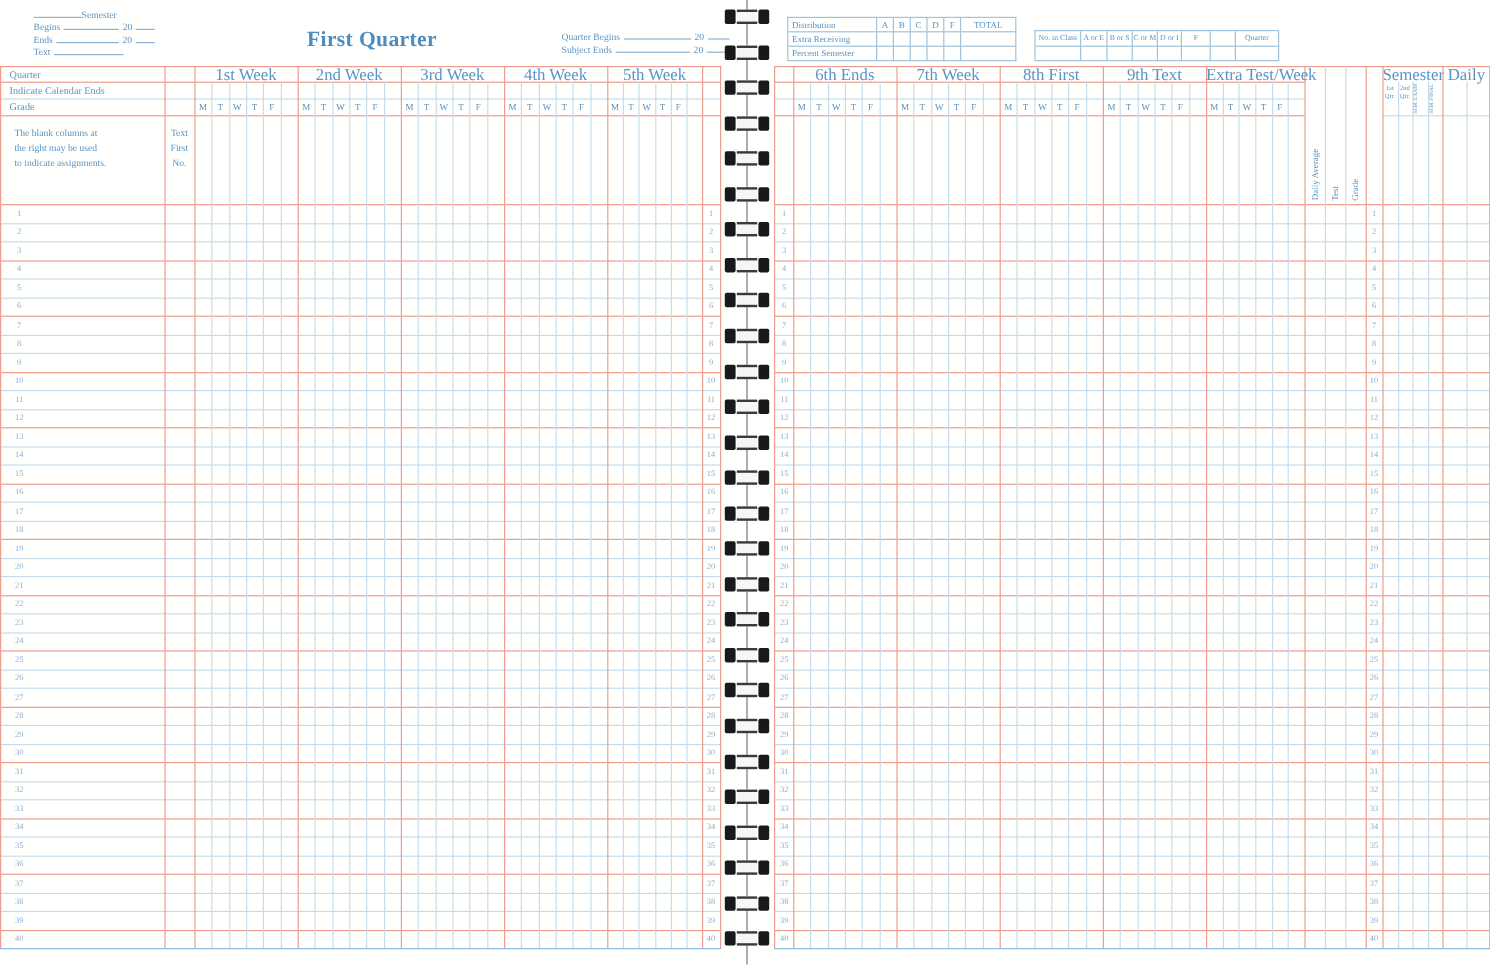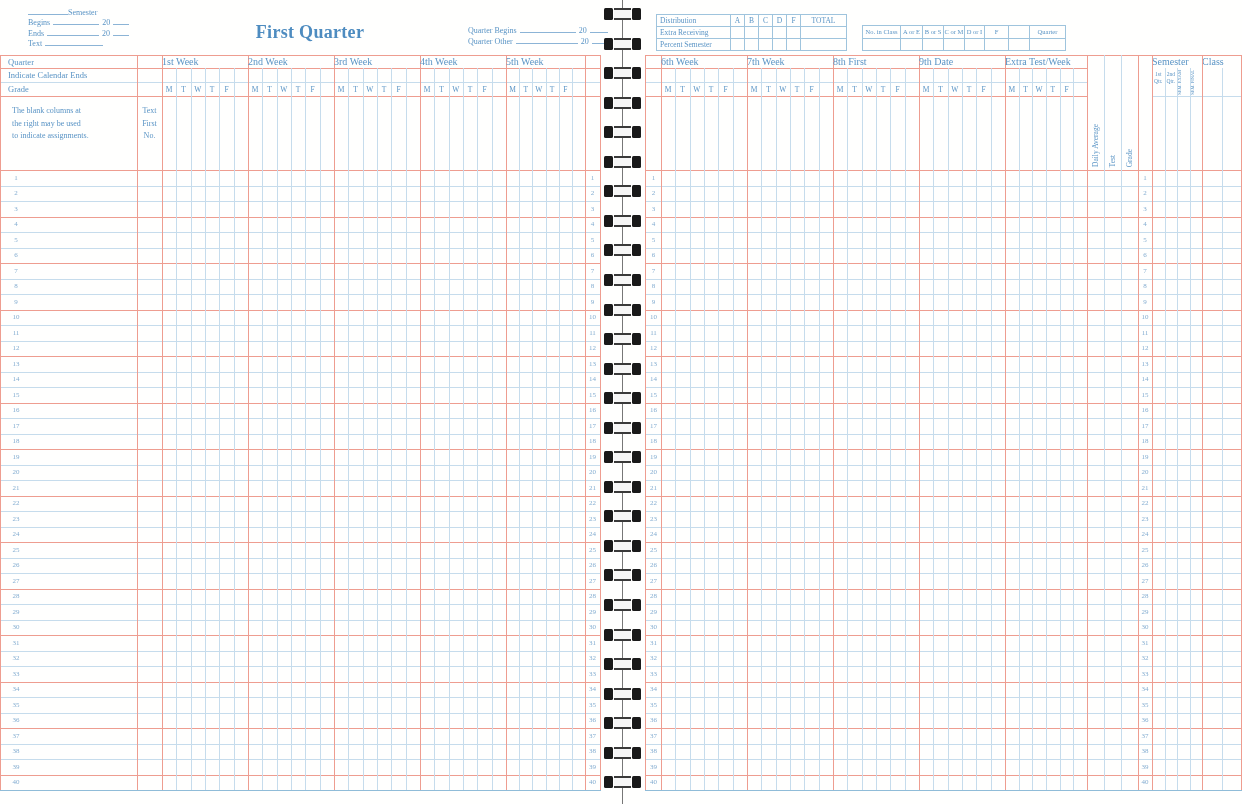--- a/index.html
+++ b/index.html
@@ -1,21 +1,21 @@
 <!DOCTYPE html>
 <html><head>
 <meta charset="utf-8">
 <style>
   *{margin:0;padding:0;box-sizing:border-box}
   html,body{background:#ffffff}
   #root{position:relative;width:1242px;height:804px;background:#fffffe;overflow:hidden;
         font-family:"Liberation Serif","DejaVu Serif",serif;color:var(--tb)}
   .abs{position:absolute}
   .line{position:absolute}
-  .wk{font-size:10px;color:var(--tb);white-space:nowrap}
+  .wk{font-size:14px;text-align:center;color:var(--tb);white-space:nowrap}
   .hlabel{position:absolute;left:8px;height:13px;font-size:8.5px;display:flex;align-items:center;color:var(--tb);white-space:nowrap}
   .ul{display:inline-block;border-bottom:1px solid var(--ulc);height:7px;vertical-align:baseline}
   .fields div{white-space:nowrap}
   .cellgrid{position:absolute;display:grid;border-top:1px solid var(--tbl);border-left:1px solid var(--tbl);color:var(--tb)}
   .cellgrid>div{border-right:1px solid var(--tbl);border-bottom:1px solid var(--tbl);display:flex;align-items:center;justify-content:center;overflow:hidden;white-space:nowrap}
   .cellgrid>div.lbl{justify-content:flex-start;padding-left:3px}
   .vtext{writing-mode:vertical-rl;transform:rotate(180deg);white-space:nowrap;line-height:1}
   .num{position:absolute;display:flex;align-items:center;justify-content:center;font-size:7px;color:var(--num)}
   .daylet{position:absolute;display:flex;align-items:center;justify-content:center;font-size:7.5px;color:var(--tb)}
   .coil{position:absolute;display:flex;align-items:stretch}
@@ -31,41 +31,41 @@
     <div><span class="ul" style="width:40px"></span><span>Semester</span></div>
     <div><span>Begins</span><span class="ul" style="width:46px;margin:0 3px"></span><span>20</span><span class="ul" style="width:16px;margin-left:3px"></span></div>
     <div><span>Ends</span><span class="ul" style="width:52px;margin:0 3px"></span><span>20</span><span class="ul" style="width:16px;margin-left:3px"></span></div>
     <div><span>Text</span><span class="ul" style="width:58px;margin-left:3px"></span></div>
   </div>
 
   <div class="abs" style="left:230px;top:22px;width:160px;text-align:center;font-size:18px;font-weight:bold;letter-spacing:.3px;color:var(--ttl)">First Quarter</div>
 
   <div class="abs fields" style="left:468px;top:26px;font-size:8px;line-height:10.5px;">
     <div><span>Quarter Begins</span><span class="ul" style="width:56px;margin:0 3px"></span><span>20</span><span class="ul" style="width:18px;margin-left:3px"></span></div>
-    <div><span>Quarter Other</span><span class="ul" style="width:62px;margin:0 3px"></span><span>20</span><span class="ul" style="width:18px;margin-left:3px"></span></div>
+    <div><span>Subject Ends</span><span class="ul" style="width:62px;margin:0 3px"></span><span>20</span><span class="ul" style="width:18px;margin-left:3px"></span></div>
   </div>
 
   <div class="hlabel" style="top:55px">Quarter</div>
   <div class="hlabel" style="top:68px">Indicate Calendar Ends</div>
   <div class="hlabel" style="top:82px">Grade</div>
 
   <div class="abs" style="left:12px;top:105px;font-size:8px;line-height:12.6px;">
     <div>The blank columns at</div>
     <div>the right may be used</div>
     <div>to indicate assignments.</div>
   </div>
 
   <div class="abs" style="left:137px;top:105px;width:25px;text-align:center;font-size:8px;line-height:12.6px;">
     <div>Text</div>
     <div>First</div>
     <div>No.</div>
   </div>
 
   <div class="abs wk" style="left:1152px;top:56px;width:50px;">Semester</div>
-  <div class="abs wk" style="left:1202px;top:56px;width:40px;">Class</div>
+  <div class="abs wk" style="left:1202px;top:56px;width:40px;">Daily</div>
 <div class="line" style="left: 0px; top: 55px; width: 601px; height: 1.2px; background: rgb(238, 157, 144);"></div>
     <div class="line" style="left: 645px; top: 55px; width: 597px; height: 1.2px; background: rgb(238, 157, 144);"></div>
     <div class="line" style="left: 0px; top: 68px; width: 601px; height: 1px; background: rgb(238, 157, 144);"></div>
     <div class="line" style="left: 645px; top: 68px; width: 442px; height: 1px; background: rgb(238, 157, 144);"></div>
     <div class="line" style="left: 0px; top: 82px; width: 601px; height: 1px; background: rgb(198, 220, 236);"></div>
     <div class="line" style="left: 645px; top: 82px; width: 442px; height: 1px; background: rgb(198, 220, 236);"></div>
     <div class="line" style="left: 0px; top: 96px; width: 601px; height: 1.2px; background: rgb(238, 157, 144);"></div>
     <div class="line" style="left: 645px; top: 96px; width: 442px; height: 1.2px; background: rgb(238, 157, 144);"></div>
     <div class="line" style="left: 1152px; top: 96px; width: 90px; height: 1px; background: rgb(198, 220, 236);"></div>
     <div class="line" style="left: 0px; top: 170px; width: 601px; height: 1.2px; background: rgb(238, 157, 144);"></div>
@@ -249,39 +249,39 @@
     <div class="daylet" style="left: 434.333px; top: 82px; width: 14.3333px; height: 14px;">T</div>
     <div class="daylet" style="left: 448.667px; top: 82px; width: 14.3333px; height: 14px;">W</div>
     <div class="daylet" style="left: 463px; top: 82px; width: 14.3333px; height: 14px;">T</div>
     <div class="daylet" style="left: 477.333px; top: 82px; width: 14.3333px; height: 14px;">F</div>
     <div class="abs wk" style="left: 506px; top: 56px; width: 79px;">5th Week</div>
     <div class="daylet" style="left: 506px; top: 82px; width: 13.1667px; height: 14px;">M</div>
     <div class="daylet" style="left: 519.167px; top: 82px; width: 13.1667px; height: 14px;">T</div>
     <div class="daylet" style="left: 532.333px; top: 82px; width: 13.1667px; height: 14px;">W</div>
     <div class="daylet" style="left: 545.5px; top: 82px; width: 13.1667px; height: 14px;">T</div>
     <div class="daylet" style="left: 558.667px; top: 82px; width: 13.1667px; height: 14px;">F</div>
-    <div class="abs wk" style="left: 661px; top: 56px; width: 86px;">6th Week</div>
+    <div class="abs wk" style="left: 661px; top: 56px; width: 86px;">6th Ends</div>
     <div class="daylet" style="left: 661px; top: 82px; width: 14.3333px; height: 14px;">M</div>
     <div class="daylet" style="left: 675.333px; top: 82px; width: 14.3333px; height: 14px;">T</div>
     <div class="daylet" style="left: 689.667px; top: 82px; width: 14.3333px; height: 14px;">W</div>
     <div class="daylet" style="left: 704px; top: 82px; width: 14.3333px; height: 14px;">T</div>
     <div class="daylet" style="left: 718.333px; top: 82px; width: 14.3333px; height: 14px;">F</div>
     <div class="abs wk" style="left: 747px; top: 56px; width: 86px;">7th Week</div>
     <div class="daylet" style="left: 747px; top: 82px; width: 14.3333px; height: 14px;">M</div>
     <div class="daylet" style="left: 761.333px; top: 82px; width: 14.3333px; height: 14px;">T</div>
     <div class="daylet" style="left: 775.667px; top: 82px; width: 14.3333px; height: 14px;">W</div>
     <div class="daylet" style="left: 790px; top: 82px; width: 14.3333px; height: 14px;">T</div>
     <div class="daylet" style="left: 804.333px; top: 82px; width: 14.3333px; height: 14px;">F</div>
     <div class="abs wk" style="left: 833px; top: 56px; width: 86px;">8th First</div>
     <div class="daylet" style="left: 833px; top: 82px; width: 14.3333px; height: 14px;">M</div>
     <div class="daylet" style="left: 847.333px; top: 82px; width: 14.3333px; height: 14px;">T</div>
     <div class="daylet" style="left: 861.667px; top: 82px; width: 14.3333px; height: 14px;">W</div>
     <div class="daylet" style="left: 876px; top: 82px; width: 14.3333px; height: 14px;">T</div>
     <div class="daylet" style="left: 890.333px; top: 82px; width: 14.3333px; height: 14px;">F</div>
-    <div class="abs wk" style="left: 919px; top: 56px; width: 86px;">9th Date</div>
+    <div class="abs wk" style="left: 919px; top: 56px; width: 86px;">9th Text</div>
     <div class="daylet" style="left: 919px; top: 82px; width: 14.3333px; height: 14px;">M</div>
     <div class="daylet" style="left: 933.333px; top: 82px; width: 14.3333px; height: 14px;">T</div>
     <div class="daylet" style="left: 947.667px; top: 82px; width: 14.3333px; height: 14px;">W</div>
     <div class="daylet" style="left: 962px; top: 82px; width: 14.3333px; height: 14px;">T</div>
     <div class="daylet" style="left: 976.333px; top: 82px; width: 14.3333px; height: 14px;">F</div>
     <div class="abs wk" style="left: 1005px; top: 56px; width: 82px;">Extra Test/Week</div>
     <div class="daylet" style="left: 1005px; top: 82px; width: 13.6667px; height: 14px;">M</div>
     <div class="daylet" style="left: 1018.67px; top: 82px; width: 13.6667px; height: 14px;">T</div>
     <div class="daylet" style="left: 1032.33px; top: 82px; width: 13.6667px; height: 14px;">W</div>
     <div class="daylet" style="left: 1046px; top: 82px; width: 13.6667px; height: 14px;">T</div>

